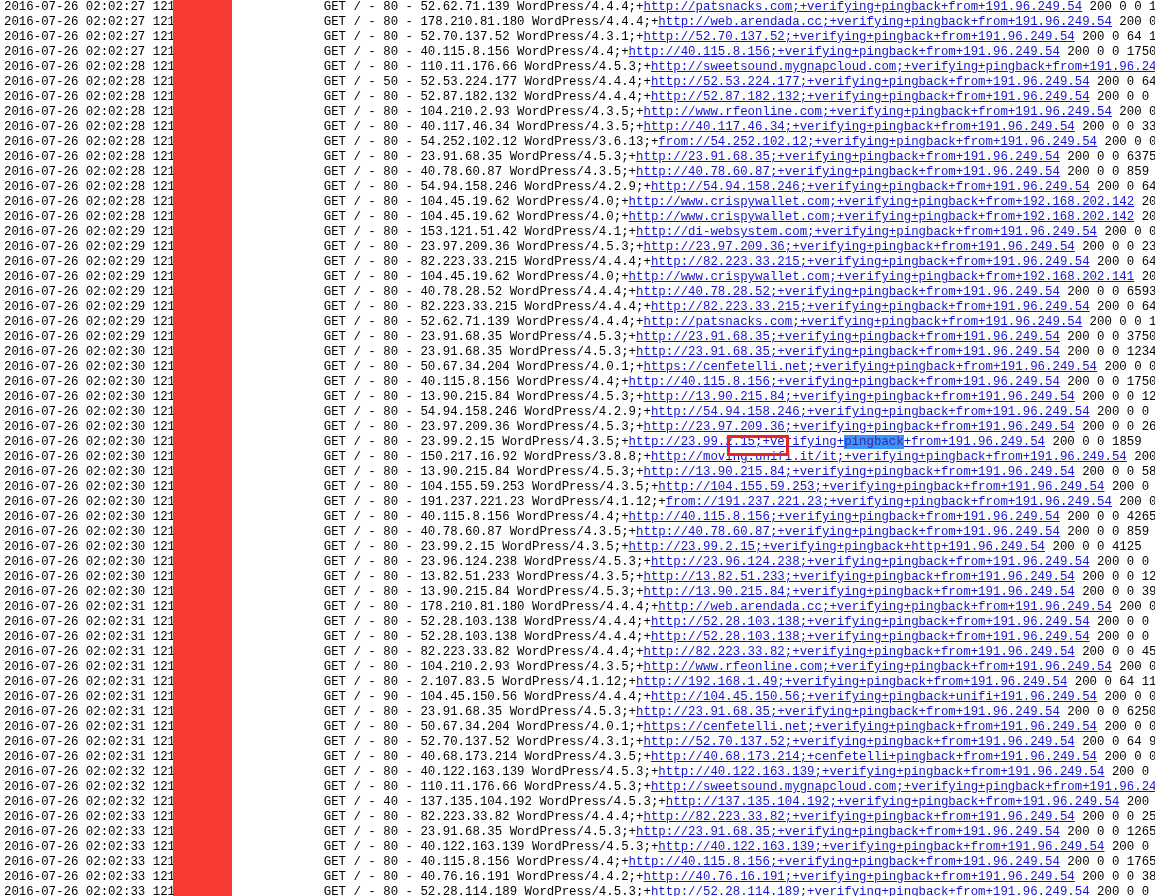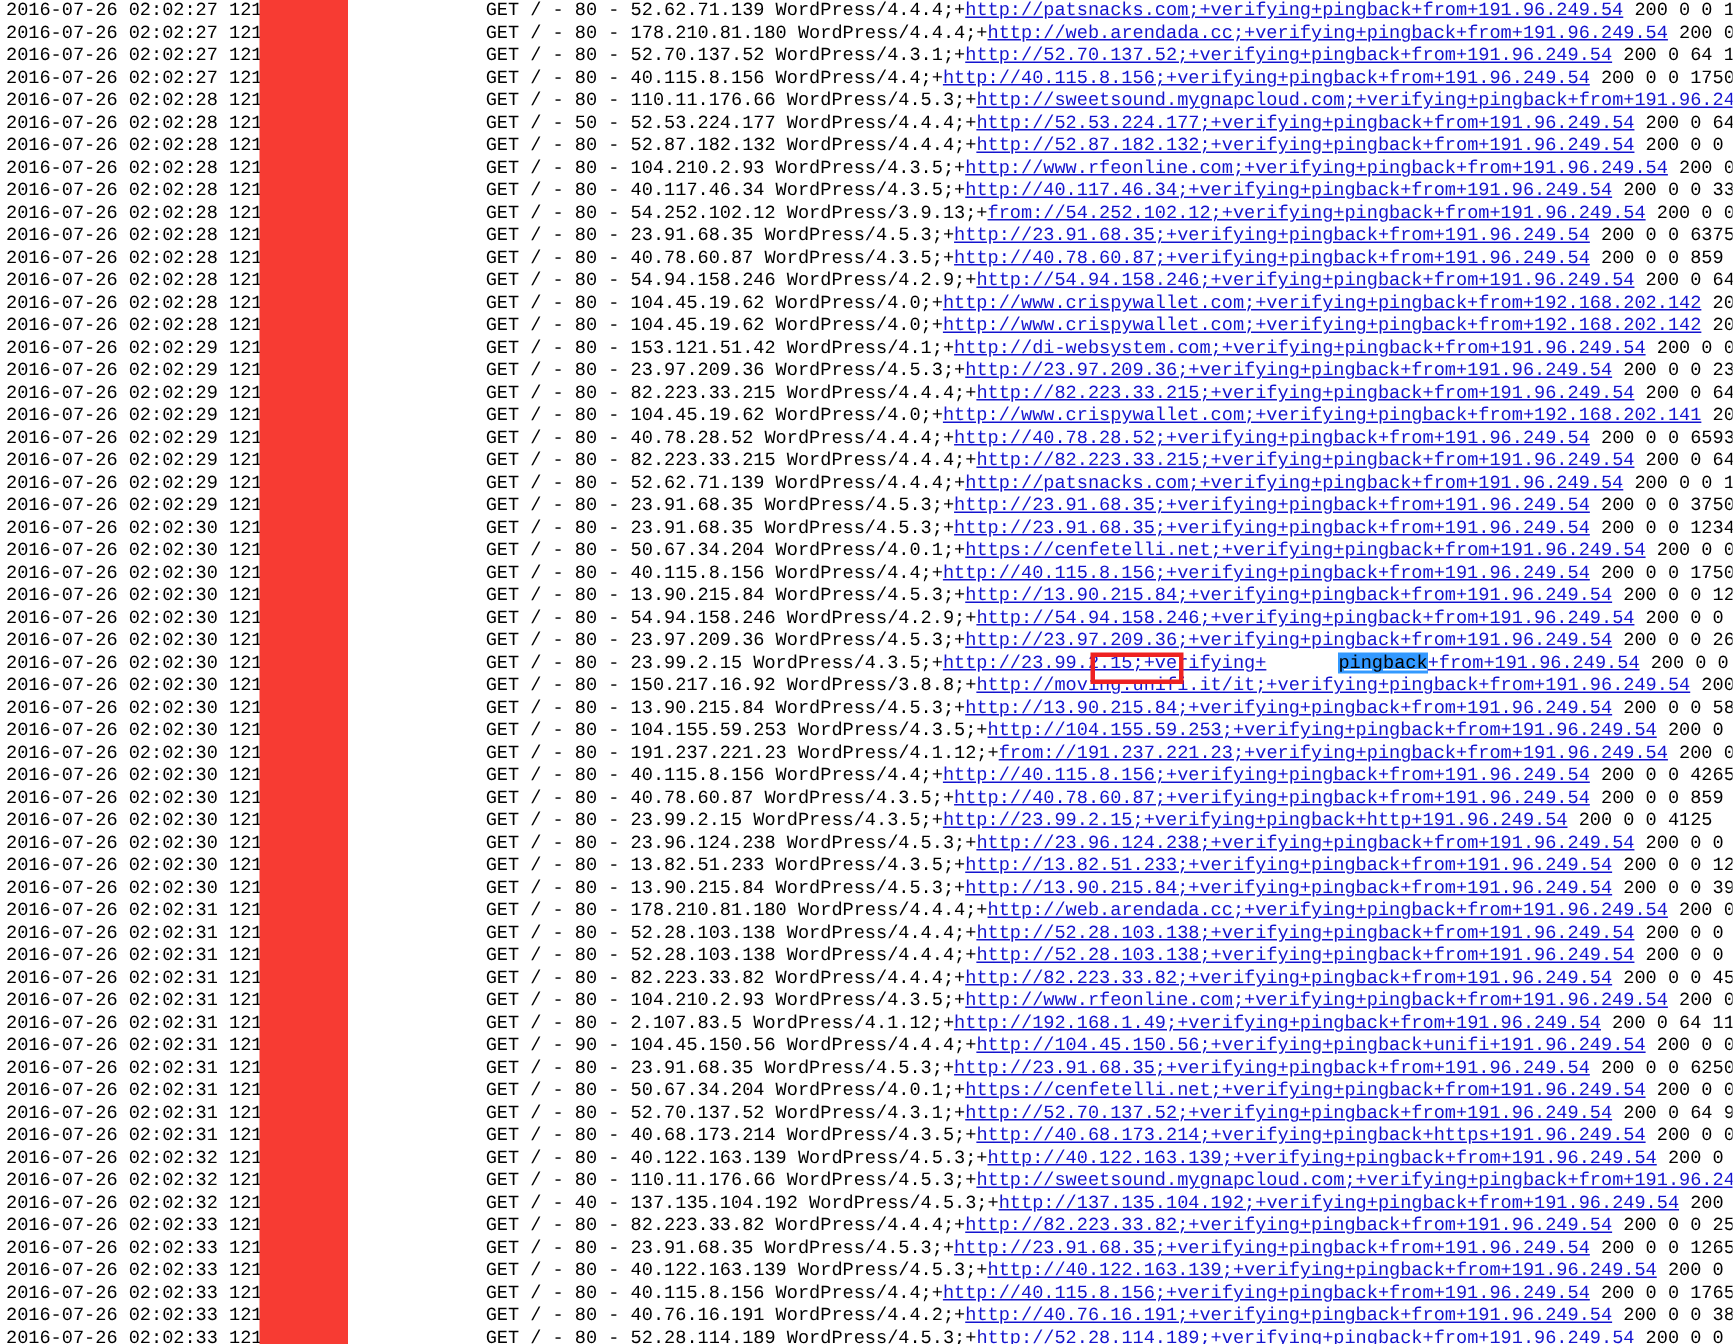--- a/index.html
+++ b/index.html
@@ -52,24 +52,22 @@
     text-decoration: underline;
     text-decoration-color: #1414cf;
   }
   .seg-tail {
     color: #000000;
   }
 
   
   .seg-selected {
     background: #3399ff;
-    color: #000000;
-    text-decoration: underline;
+    color: #4c1d95;
     text-decoration-color: #ffffff;
-    margin-left: 48px;
   }
 
   
   #selection-annotation {
     position: absolute;
     left: 727px;
     top: 435px;
     width: 62px;
     height: 21px;
     border: 3px solid #ee2222;
@@ -85,21 +83,21 @@
   <div id="log-rows">
       <div class="log-row"><span class="seg-plain">2016-07-26 02:02:27 121.</span><span class="seg-plain">                   </span><span class="seg-plain">GET / - 80 - 52.62.71.139 WordPress/4.4.4;+</span><span class="seg-link">http://patsnacks.com;+verifying+pingback+from+191.96.249.54</span><span class="seg-tail"> 200 0 0 1328</span></div>
       <div class="log-row"><span class="seg-plain">2016-07-26 02:02:27 121.</span><span class="seg-plain">                   </span><span class="seg-plain">GET / - 80 - 178.210.81.180 WordPress/4.4.4;+</span><span class="seg-link">http://web.arendada.cc;+verifying+pingback+from+191.96.249.54</span><span class="seg-tail"> 200 0 64 4421</span></div>
       <div class="log-row"><span class="seg-plain">2016-07-26 02:02:27 121.</span><span class="seg-plain">                   </span><span class="seg-plain">GET / - 80 - 52.70.137.52 WordPress/4.3.1;+</span><span class="seg-link">http://52.70.137.52;+verifying+pingback+from+191.96.249.54</span><span class="seg-tail"> 200 0 64 10000</span></div>
       <div class="log-row"><span class="seg-plain">2016-07-26 02:02:27 121.</span><span class="seg-plain">                   </span><span class="seg-plain">GET / - 80 - 40.115.8.156 WordPress/4.4;+</span><span class="seg-link">http://40.115.8.156;+verifying+pingback+from+191.96.249.54</span><span class="seg-tail"> 200 0 0 1750</span></div>
       <div class="log-row"><span class="seg-plain">2016-07-26 02:02:28 121.</span><span class="seg-plain">                   </span><span class="seg-plain">GET / - 80 - 110.11.176.66 WordPress/4.5.3;+</span><span class="seg-link">http://sweetsound.mygnapcloud.com;+verifying+pingback+from+191.96.249.54</span></div>
       <div class="log-row"><span class="seg-plain">2016-07-26 02:02:28 121.</span><span class="seg-plain">                   </span><span class="seg-plain">GET / - 50 - 52.53.224.177 WordPress/4.4.4;+</span><span class="seg-link">http://52.53.224.177;+verifying+pingback+from+191.96.249.54</span><span class="seg-tail"> 200 0 64 10000</span></div>
       <div class="log-row"><span class="seg-plain">2016-07-26 02:02:28 121.</span><span class="seg-plain">                   </span><span class="seg-plain">GET / - 80 - 52.87.182.132 WordPress/4.4.4;+</span><span class="seg-link">http://52.87.182.132;+verifying+pingback+from+191.96.249.54</span><span class="seg-tail"> 200 0 0 6906</span></div>
       <div class="log-row"><span class="seg-plain">2016-07-26 02:02:28 121.</span><span class="seg-plain">                   </span><span class="seg-plain">GET / - 80 - 104.210.2.93 WordPress/4.3.5;+</span><span class="seg-link">http://www.rfeonline.com;+verifying+pingback+from+191.96.249.54</span><span class="seg-tail"> 200 0 0 4218</span></div>
       <div class="log-row"><span class="seg-plain">2016-07-26 02:02:28 121.</span><span class="seg-plain">                   </span><span class="seg-plain">GET / - 80 - 40.117.46.34 WordPress/4.3.5;+</span><span class="seg-link">http://40.117.46.34;+verifying+pingback+from+191.96.249.54</span><span class="seg-tail"> 200 0 0 3343</span></div>
-      <div class="log-row"><span class="seg-plain">2016-07-26 02:02:28 121.</span><span class="seg-plain">                   </span><span class="seg-plain">GET / - 80 - 54.252.102.12 WordPress/3.9.13;+</span><span class="seg-link">from://54.252.102.12;+verifying+pingback+from+191.96.249.54</span><span class="seg-tail"> 200 0 0 1937</span></div>
+      <div class="log-row"><span class="seg-plain">2016-07-26 02:02:28 121.</span><span class="seg-plain">                   </span><span class="seg-plain">GET / - 80 - 54.252.102.12 WordPress/3.6.13;+</span><span class="seg-link">from://54.252.102.12;+verifying+pingback+from+191.96.249.54</span><span class="seg-tail"> 200 0 0 1937</span></div>
       <div class="log-row"><span class="seg-plain">2016-07-26 02:02:28 121.</span><span class="seg-plain">                   </span><span class="seg-plain">GET / - 80 - 23.91.68.35 WordPress/4.5.3;+</span><span class="seg-link">http://23.91.68.35;+verifying+pingback+from+191.96.249.54</span><span class="seg-tail"> 200 0 0 6375</span></div>
       <div class="log-row"><span class="seg-plain">2016-07-26 02:02:28 121.</span><span class="seg-plain">                   </span><span class="seg-plain">GET / - 80 - 40.78.60.87 WordPress/4.3.5;+</span><span class="seg-link">http://40.78.60.87;+verifying+pingback+from+191.96.249.54</span><span class="seg-tail"> 200 0 0 859</span></div>
       <div class="log-row"><span class="seg-plain">2016-07-26 02:02:28 121.</span><span class="seg-plain">                   </span><span class="seg-plain">GET / - 80 - 54.94.158.246 WordPress/4.2.9;+</span><span class="seg-link">http://54.94.158.246;+verifying+pingback+from+191.96.249.54</span><span class="seg-tail"> 200 0 64 9015</span></div>
       <div class="log-row"><span class="seg-plain">2016-07-26 02:02:28 121.</span><span class="seg-plain">                   </span><span class="seg-plain">GET / - 80 - 104.45.19.62 WordPress/4.0;+</span><span class="seg-link">http://www.crispywallet.com;+verifying+pingback+from+192.168.202.142</span><span class="seg-tail"> 200 0 0 1687</span></div>
       <div class="log-row"><span class="seg-plain">2016-07-26 02:02:28 121.</span><span class="seg-plain">                   </span><span class="seg-plain">GET / - 80 - 104.45.19.62 WordPress/4.0;+</span><span class="seg-link">http://www.crispywallet.com;+verifying+pingback+from+192.168.202.142</span><span class="seg-tail"> 200 0 0 1671</span></div>
       <div class="log-row"><span class="seg-plain">2016-07-26 02:02:29 121.</span><span class="seg-plain">                   </span><span class="seg-plain">GET / - 80 - 153.121.51.42 WordPress/4.1;+</span><span class="seg-link">http://di-websystem.com;+verifying+pingback+from+191.96.249.54</span><span class="seg-tail"> 200 0 0 1890</span></div>
       <div class="log-row"><span class="seg-plain">2016-07-26 02:02:29 121.</span><span class="seg-plain">                   </span><span class="seg-plain">GET / - 80 - 23.97.209.36 WordPress/4.5.3;+</span><span class="seg-link">http://23.97.209.36;+verifying+pingback+from+191.96.249.54</span><span class="seg-tail"> 200 0 0 2390</span></div>
       <div class="log-row"><span class="seg-plain">2016-07-26 02:02:29 121.</span><span class="seg-plain">                   </span><span class="seg-plain">GET / - 80 - 82.223.33.215 WordPress/4.4.4;+</span><span class="seg-link">http://82.223.33.215;+verifying+pingback+from+191.96.249.54</span><span class="seg-tail"> 200 0 64 13093</span></div>
       <div class="log-row"><span class="seg-plain">2016-07-26 02:02:29 121.</span><span class="seg-plain">                   </span><span class="seg-plain">GET / - 80 - 104.45.19.62 WordPress/4.0;+</span><span class="seg-link">http://www.crispywallet.com;+verifying+pingback+from+192.168.202.141</span><span class="seg-tail"> 200 0 0 2906</span></div>
       <div class="log-row"><span class="seg-plain">2016-07-26 02:02:29 121.</span><span class="seg-plain">                   </span><span class="seg-plain">GET / - 80 - 40.78.28.52 WordPress/4.4.4;+</span><span class="seg-link">http://40.78.28.52;+verifying+pingback+from+191.96.249.54</span><span class="seg-tail"> 200 0 0 6593</span></div>
@@ -126,21 +124,21 @@
       <div class="log-row"><span class="seg-plain">2016-07-26 02:02:31 121.</span><span class="seg-plain">                   </span><span class="seg-plain">GET / - 80 - 178.210.81.180 WordPress/4.4.4;+</span><span class="seg-link">http://web.arendada.cc;+verifying+pingback+from+191.96.249.54</span><span class="seg-tail"> 200 0 0 4500</span></div>
       <div class="log-row"><span class="seg-plain">2016-07-26 02:02:31 121.</span><span class="seg-plain">                   </span><span class="seg-plain">GET / - 80 - 52.28.103.138 WordPress/4.4.4;+</span><span class="seg-link">http://52.28.103.138;+verifying+pingback+from+191.96.249.54</span><span class="seg-tail"> 200 0 0 1640</span></div>
       <div class="log-row"><span class="seg-plain">2016-07-26 02:02:31 121.</span><span class="seg-plain">                   </span><span class="seg-plain">GET / - 80 - 52.28.103.138 WordPress/4.4.4;+</span><span class="seg-link">http://52.28.103.138;+verifying+pingback+from+191.96.249.54</span><span class="seg-tail"> 200 0 0 1625</span></div>
       <div class="log-row"><span class="seg-plain">2016-07-26 02:02:31 121.</span><span class="seg-plain">                   </span><span class="seg-plain">GET / - 80 - 82.223.33.82 WordPress/4.4.4;+</span><span class="seg-link">http://82.223.33.82;+verifying+pingback+from+191.96.249.54</span><span class="seg-tail"> 200 0 0 4578</span></div>
       <div class="log-row"><span class="seg-plain">2016-07-26 02:02:31 121.</span><span class="seg-plain">                   </span><span class="seg-plain">GET / - 80 - 104.210.2.93 WordPress/4.3.5;+</span><span class="seg-link">http://www.rfeonline.com;+verifying+pingback+from+191.96.249.54</span><span class="seg-tail"> 200 0 0 5218</span></div>
       <div class="log-row"><span class="seg-plain">2016-07-26 02:02:31 121.</span><span class="seg-plain">                   </span><span class="seg-plain">GET / - 80 - 2.107.83.5 WordPress/4.1.12;+</span><span class="seg-link">http://192.168.1.49;+verifying+pingback+from+191.96.249.54</span><span class="seg-tail"> 200 0 64 11703</span></div>
       <div class="log-row"><span class="seg-plain">2016-07-26 02:02:31 121.</span><span class="seg-plain">                   </span><span class="seg-plain">GET / - 90 - 104.45.150.56 WordPress/4.4.4;+</span><span class="seg-link">http://104.45.150.56;+verifying+pingback+unifi+191.96.249.54</span><span class="seg-tail"> 200 0 0 1890</span></div>
       <div class="log-row"><span class="seg-plain">2016-07-26 02:02:31 121.</span><span class="seg-plain">                   </span><span class="seg-plain">GET / - 80 - 23.91.68.35 WordPress/4.5.3;+</span><span class="seg-link">http://23.91.68.35;+verifying+pingback+from+191.96.249.54</span><span class="seg-tail"> 200 0 0 6250</span></div>
       <div class="log-row"><span class="seg-plain">2016-07-26 02:02:31 121.</span><span class="seg-plain">                   </span><span class="seg-plain">GET / - 80 - 50.67.34.204 WordPress/4.0.1;+</span><span class="seg-link">https://cenfetelli.net;+verifying+pingback+from+191.96.249.54</span><span class="seg-tail"> 200 0 0 1531</span></div>
       <div class="log-row"><span class="seg-plain">2016-07-26 02:02:31 121.</span><span class="seg-plain">                   </span><span class="seg-plain">GET / - 80 - 52.70.137.52 WordPress/4.3.1;+</span><span class="seg-link">http://52.70.137.52;+verifying+pingback+from+191.96.249.54</span><span class="seg-tail"> 200 0 64 9000</span></div>
-      <div class="log-row"><span class="seg-plain">2016-07-26 02:02:31 121.</span><span class="seg-plain">                   </span><span class="seg-plain">GET / - 80 - 40.68.173.214 WordPress/4.3.5;+</span><span class="seg-link">http://40.68.173.214;+verifying+pingback+https+191.96.249.54</span><span class="seg-tail"> 200 0 0 8093</span></div>
+      <div class="log-row"><span class="seg-plain">2016-07-26 02:02:31 121.</span><span class="seg-plain">                   </span><span class="seg-plain">GET / - 80 - 40.68.173.214 WordPress/4.3.5;+</span><span class="seg-link">http://40.68.173.214;+cenfetelli+pingback+from+191.96.249.54</span><span class="seg-tail"> 200 0 0 8093</span></div>
       <div class="log-row"><span class="seg-plain">2016-07-26 02:02:32 121.</span><span class="seg-plain">                   </span><span class="seg-plain">GET / - 80 - 40.122.163.139 WordPress/4.5.3;+</span><span class="seg-link">http://40.122.163.139;+verifying+pingback+from+191.96.249.54</span><span class="seg-tail"> 200 0 0 5515</span></div>
       <div class="log-row"><span class="seg-plain">2016-07-26 02:02:32 121.</span><span class="seg-plain">                   </span><span class="seg-plain">GET / - 80 - 110.11.176.66 WordPress/4.5.3;+</span><span class="seg-link">http://sweetsound.mygnapcloud.com;+verifying+pingback+from+191.96.249.54</span></div>
       <div class="log-row"><span class="seg-plain">2016-07-26 02:02:32 121.</span><span class="seg-plain">                   </span><span class="seg-plain">GET / - 40 - 137.135.104.192 WordPress/4.5.3;+</span><span class="seg-link">http://137.135.104.192;+verifying+pingback+from+191.96.249.54</span><span class="seg-tail"> 200 0 0 3343</span></div>
       <div class="log-row"><span class="seg-plain">2016-07-26 02:02:33 121.</span><span class="seg-plain">                   </span><span class="seg-plain">GET / - 80 - 82.223.33.82 WordPress/4.4.4;+</span><span class="seg-link">http://82.223.33.82;+verifying+pingback+from+191.96.249.54</span><span class="seg-tail"> 200 0 0 2578</span></div>
       <div class="log-row"><span class="seg-plain">2016-07-26 02:02:33 121.</span><span class="seg-plain">                   </span><span class="seg-plain">GET / - 80 - 23.91.68.35 WordPress/4.5.3;+</span><span class="seg-link">http://23.91.68.35;+verifying+pingback+from+191.96.249.54</span><span class="seg-tail"> 200 0 0 1265</span></div>
       <div class="log-row"><span class="seg-plain">2016-07-26 02:02:33 121.</span><span class="seg-plain">                   </span><span class="seg-plain">GET / - 80 - 40.122.163.139 WordPress/4.5.3;+</span><span class="seg-link">http://40.122.163.139;+verifying+pingback+from+191.96.249.54</span><span class="seg-tail"> 200 0 0 1578</span></div>
       <div class="log-row"><span class="seg-plain">2016-07-26 02:02:33 121.</span><span class="seg-plain">                   </span><span class="seg-plain">GET / - 80 - 40.115.8.156 WordPress/4.4;+</span><span class="seg-link">http://40.115.8.156;+verifying+pingback+from+191.96.249.54</span><span class="seg-tail"> 200 0 0 1765</span></div>
       <div class="log-row"><span class="seg-plain">2016-07-26 02:02:33 121.</span><span class="seg-plain">                   </span><span class="seg-plain">GET / - 80 - 40.76.16.191 WordPress/4.4.2;+</span><span class="seg-link">http://40.76.16.191;+verifying+pingback+from+191.96.249.54</span><span class="seg-tail"> 200 0 0 3890</span></div>
       <div class="log-row"><span class="seg-plain">2016-07-26 02:02:33 121.</span><span class="seg-plain">                   </span><span class="seg-plain">GET / - 80 - 52.28.114.189 WordPress/4.5.3;+</span><span class="seg-link">http://52.28.114.189;+verifying+pingback+from+191.96.249.54</span><span class="seg-tail"> 200 0 0 2140</span></div>
     </div>

